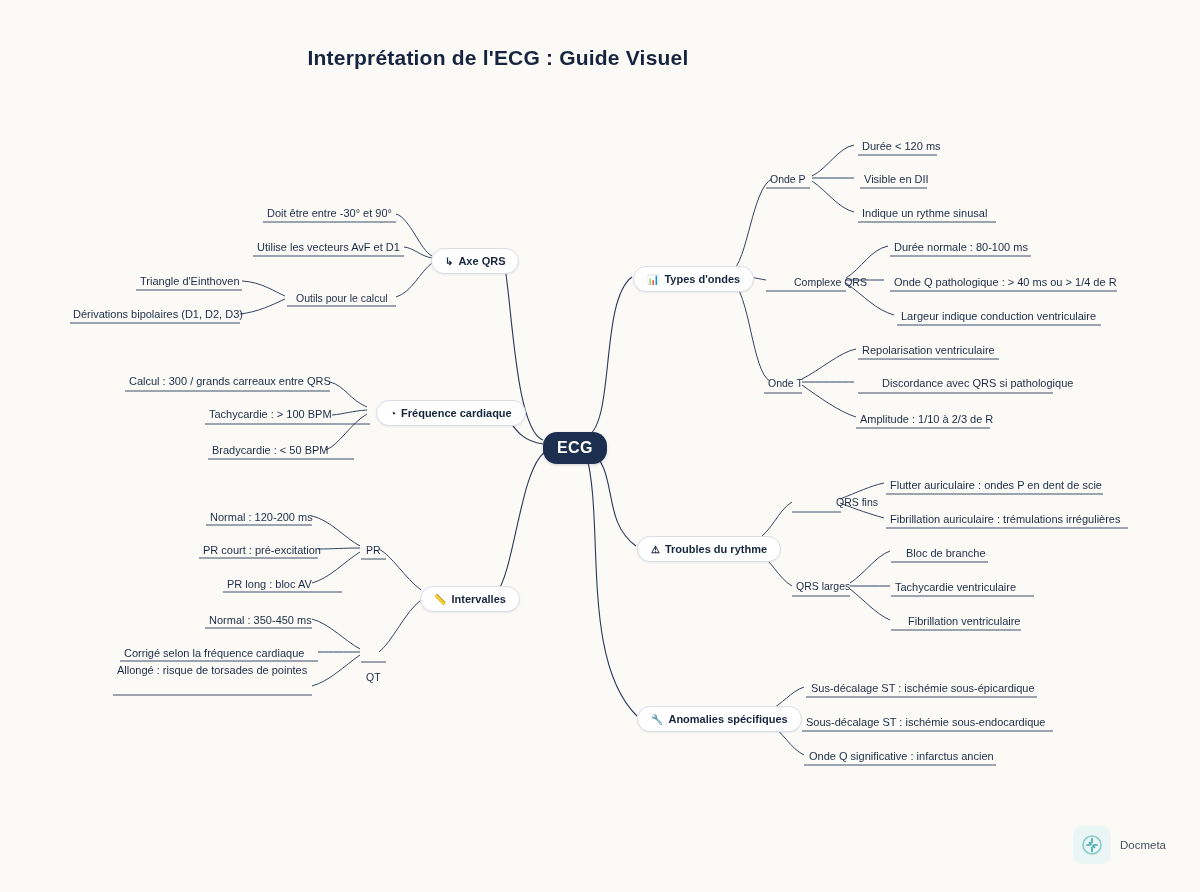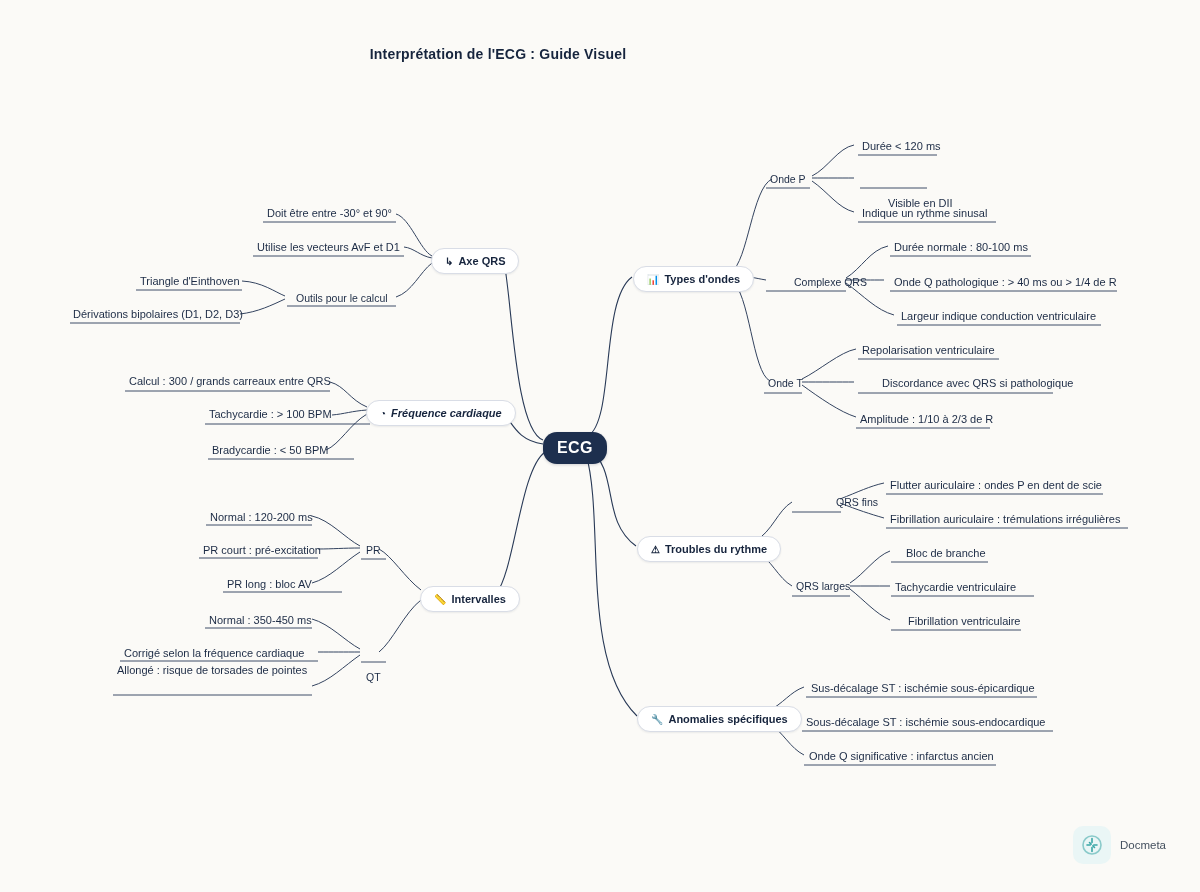--- a/index.html
+++ b/index.html
@@ -28,21 +28,21 @@
     width: 1200px;
     height: 892px;
     pointer-events: none;
   }
   .title {
     position: absolute;
     top: 46px;
     left: 0;
     width: 996px;
     text-align: center;
-    font-size: 14px;
+    font-size: 21px;
     font-weight: bold;
     color: #16243d;
     letter-spacing: 0.2px;
   }
   .node {
     position: absolute;
     box-sizing: border-box;
     white-space: nowrap;
   }
   .root {
@@ -227,21 +227,21 @@
 
   <div class="node branch" style="left:431px; top:248px;">
     <span class="bicon">↳</span><span>Axe QRS</span>
   </div>
   <div class="node leaf" style="left:265px; top:205px;">Doit être entre -30° et 90°</div>
   <div class="node leaf" style="left:255px; top:239px;">Utilise les vecteurs AvF et D1</div>
   <div class="node sub" style="left:294px; top:290px;">Outils pour le calcul</div>
   <div class="node leaf" style="left:138px; top:273px;">Triangle d'Einthoven</div>
   <div class="node leaf" style="left:71px; top:306px;">Dérivations bipolaires (D1, D2, D3)</div>
 
-  <div class="node branch" style="left:366px; top:400px;font-style:italic;">
+  <div class="node branch" style="left:376px; top:400px;">
     <span class="bicon">◔</span><span>Fréquence cardiaque</span>
   </div>
   <div class="node leaf" style="left:127px; top:373px;">Calcul : 300 / grands carreaux entre QRS</div>
   <div class="node leaf" style="left:207px; top:406px;">Tachycardie : &gt; 100 BPM</div>
   <div class="node leaf" style="left:210px; top:442px;">Bradycardie : &lt; 50 BPM</div>
 
   <div class="node branch" style="left:420px; top:586px;">
     <span class="bicon">📏</span><span>Intervalles</span>
   </div>
   <div class="node sub" style="left:364px; top:542px;">PR</div>
@@ -251,21 +251,21 @@
   <div class="node sub" style="left:364px; top:645px;margin-top:24px;">QT</div>
   <div class="node leaf" style="left:207px; top:612px;">Normal : 350-450 ms</div>
   <div class="node leaf" style="left:122px; top:645px;">Corrigé selon la fréquence cardiaque</div>
   <div class="node leaf" style="left:115px; top:662px;">Allongé : risque de torsades de pointes</div>
 
   <div class="node branch" style="left:633px; top:266px;">
     <span class="bicon">📊</span><span>Types d'ondes</span>
   </div>
   <div class="node sub" style="left:768px; top:171px;">Onde P</div>
   <div class="node leaf" style="left:860px; top:138px;">Durée &lt; 120 ms</div>
-  <div class="node leaf" style="left:886px; top:171px;margin-top:24px;">Visible en DII</div>
+  <div class="node leaf" style="left:862px; top:171px;">Visible en DII</div>
   <div class="node leaf" style="left:860px; top:205px;">Indique un rythme sinusal</div>
   <div class="node sub" style="left:792px; top:274px;">Complexe QRS</div>
   <div class="node leaf" style="left:892px; top:239px;">Durée normale : 80-100 ms</div>
   <div class="node leaf" style="left:892px; top:274px;">Onde Q pathologique : &gt; 40 ms ou &gt; 1/4 de R</div>
   <div class="node leaf" style="left:899px; top:308px;">Largeur indique conduction ventriculaire</div>
   <div class="node sub" style="left:766px; top:375px;">Onde T</div>
   <div class="node leaf" style="left:860px; top:342px;">Repolarisation ventriculaire</div>
   <div class="node leaf" style="left:880px; top:375px;">Discordance avec QRS si pathologique</div>
   <div class="node leaf" style="left:858px; top:411px;">Amplitude : 1/10 à 2/3 de R</div>
 

